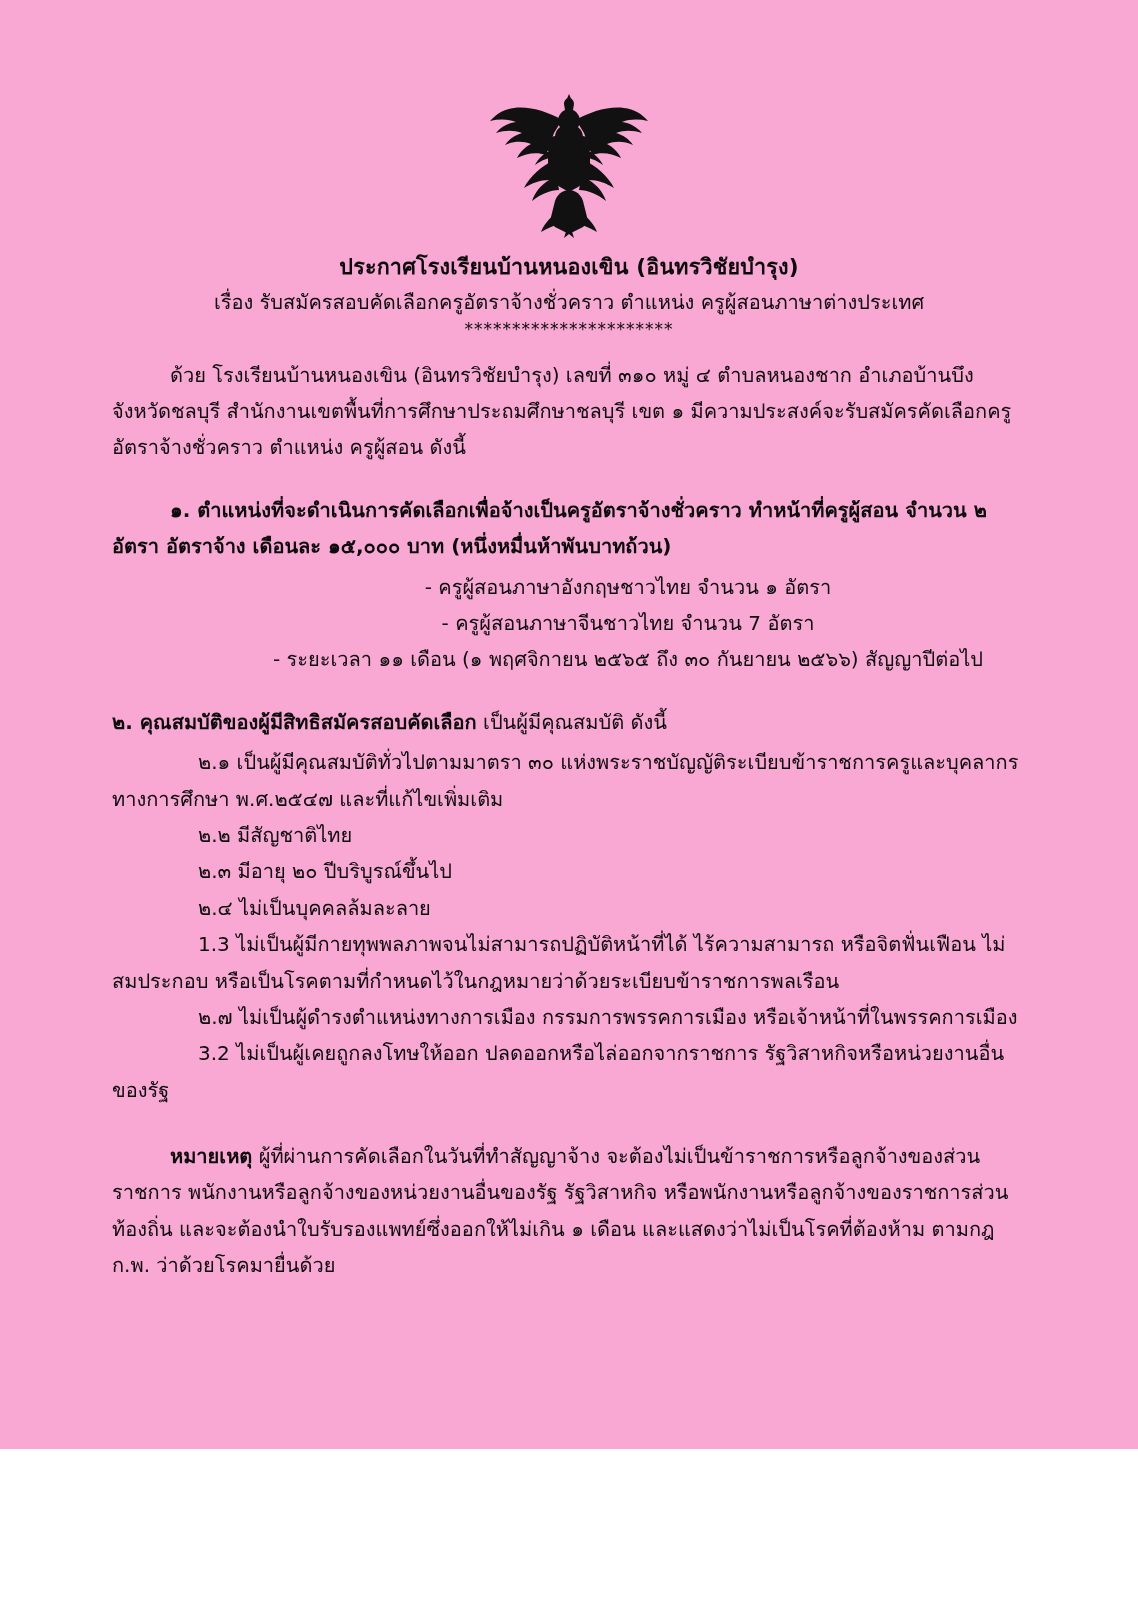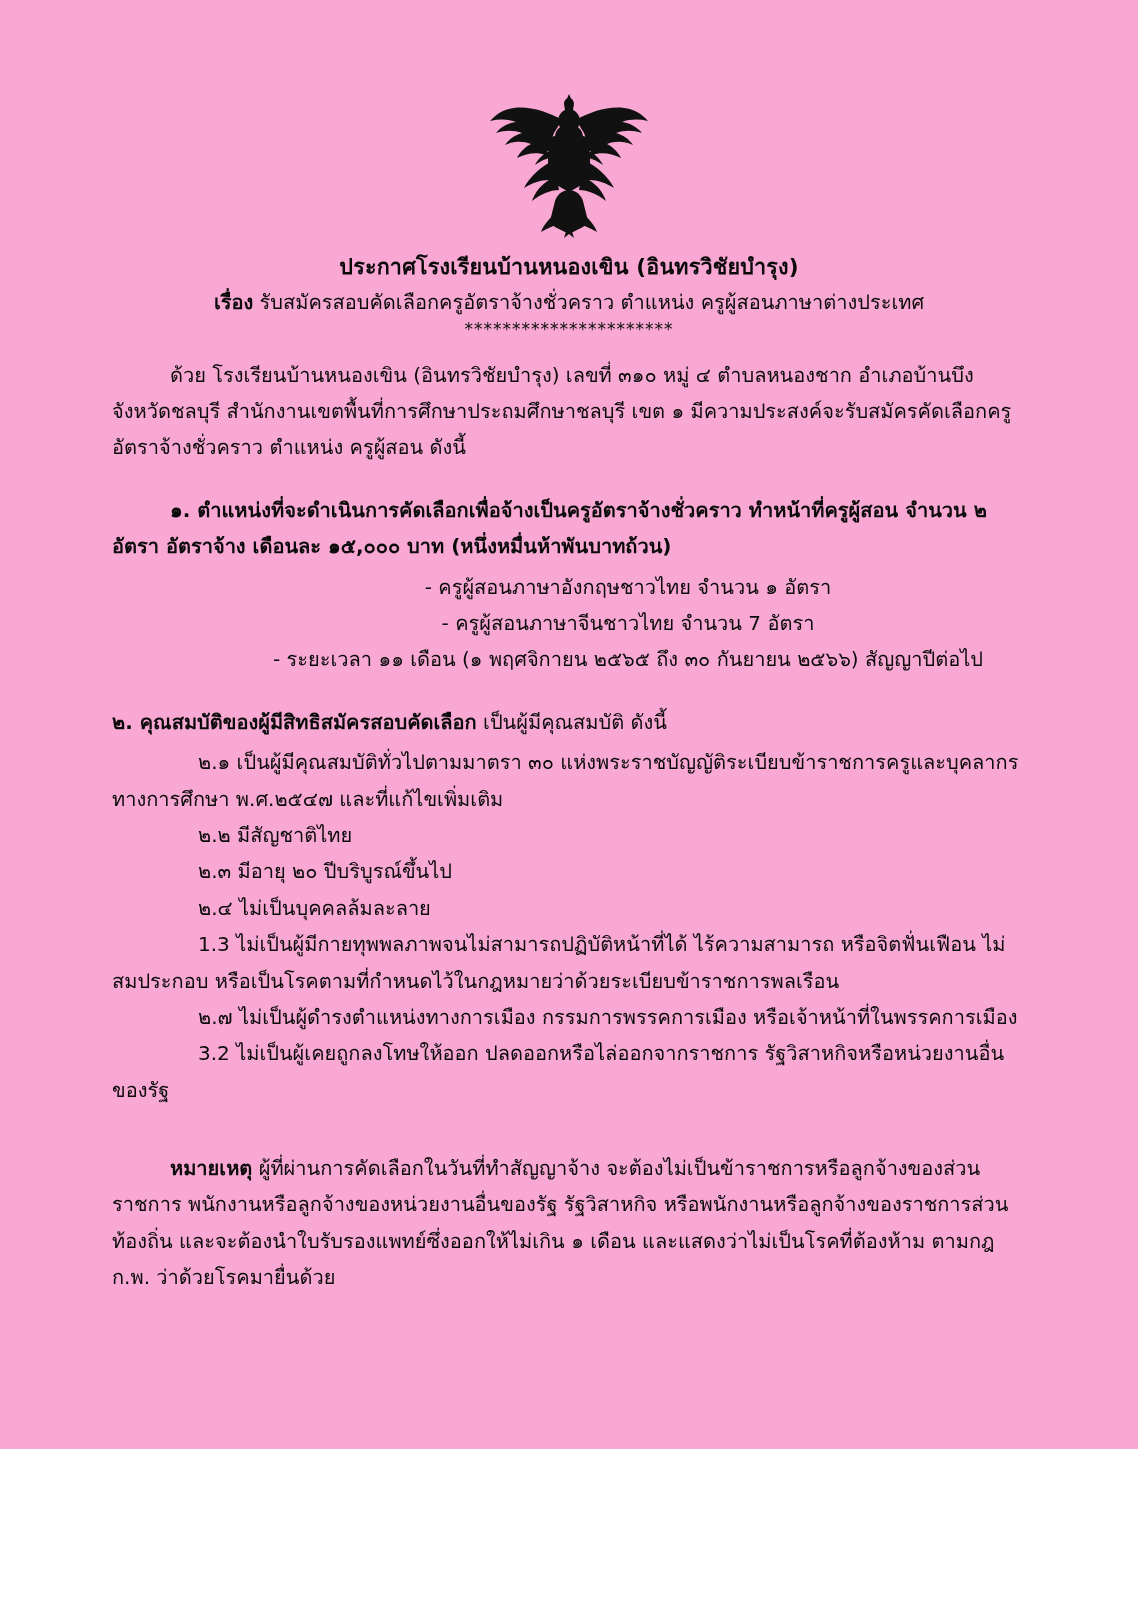--- a/index.html
+++ b/index.html
@@ -40,21 +40,21 @@
   .doc-title {
     font-size: 21.5px;
     font-weight: bold;
     letter-spacing: 0.2px;
   }
   .doc-subtitle {
     font-size: 20px;
     margin-top: 4px;
   }
   .doc-subtitle .lead {
-    font-weight: bold;
+    font-weight: normal;
   }
   .stars {
     font-size: 17px;
     letter-spacing: 1px;
     margin-top: -2px;
   }
   .body-text {
     font-size: 20px;
     line-height: 1.82;
     text-align: left;
@@ -66,21 +66,21 @@
   .para {
     text-indent: 58px;
   }
   .section-head {
     font-weight: bold;
   }
   .gap-lg {
     margin-top: 26px;
   }
   .gap-md {
-    margin-top: 16px;
+    margin-top: 4px;
   }
   .gap-sm {
     margin-top: 4px;
   }
   .indent-1 {
     padding-left: 118px;
     text-indent: 0;
     text-align: center;
   }
   .indent-sub {

